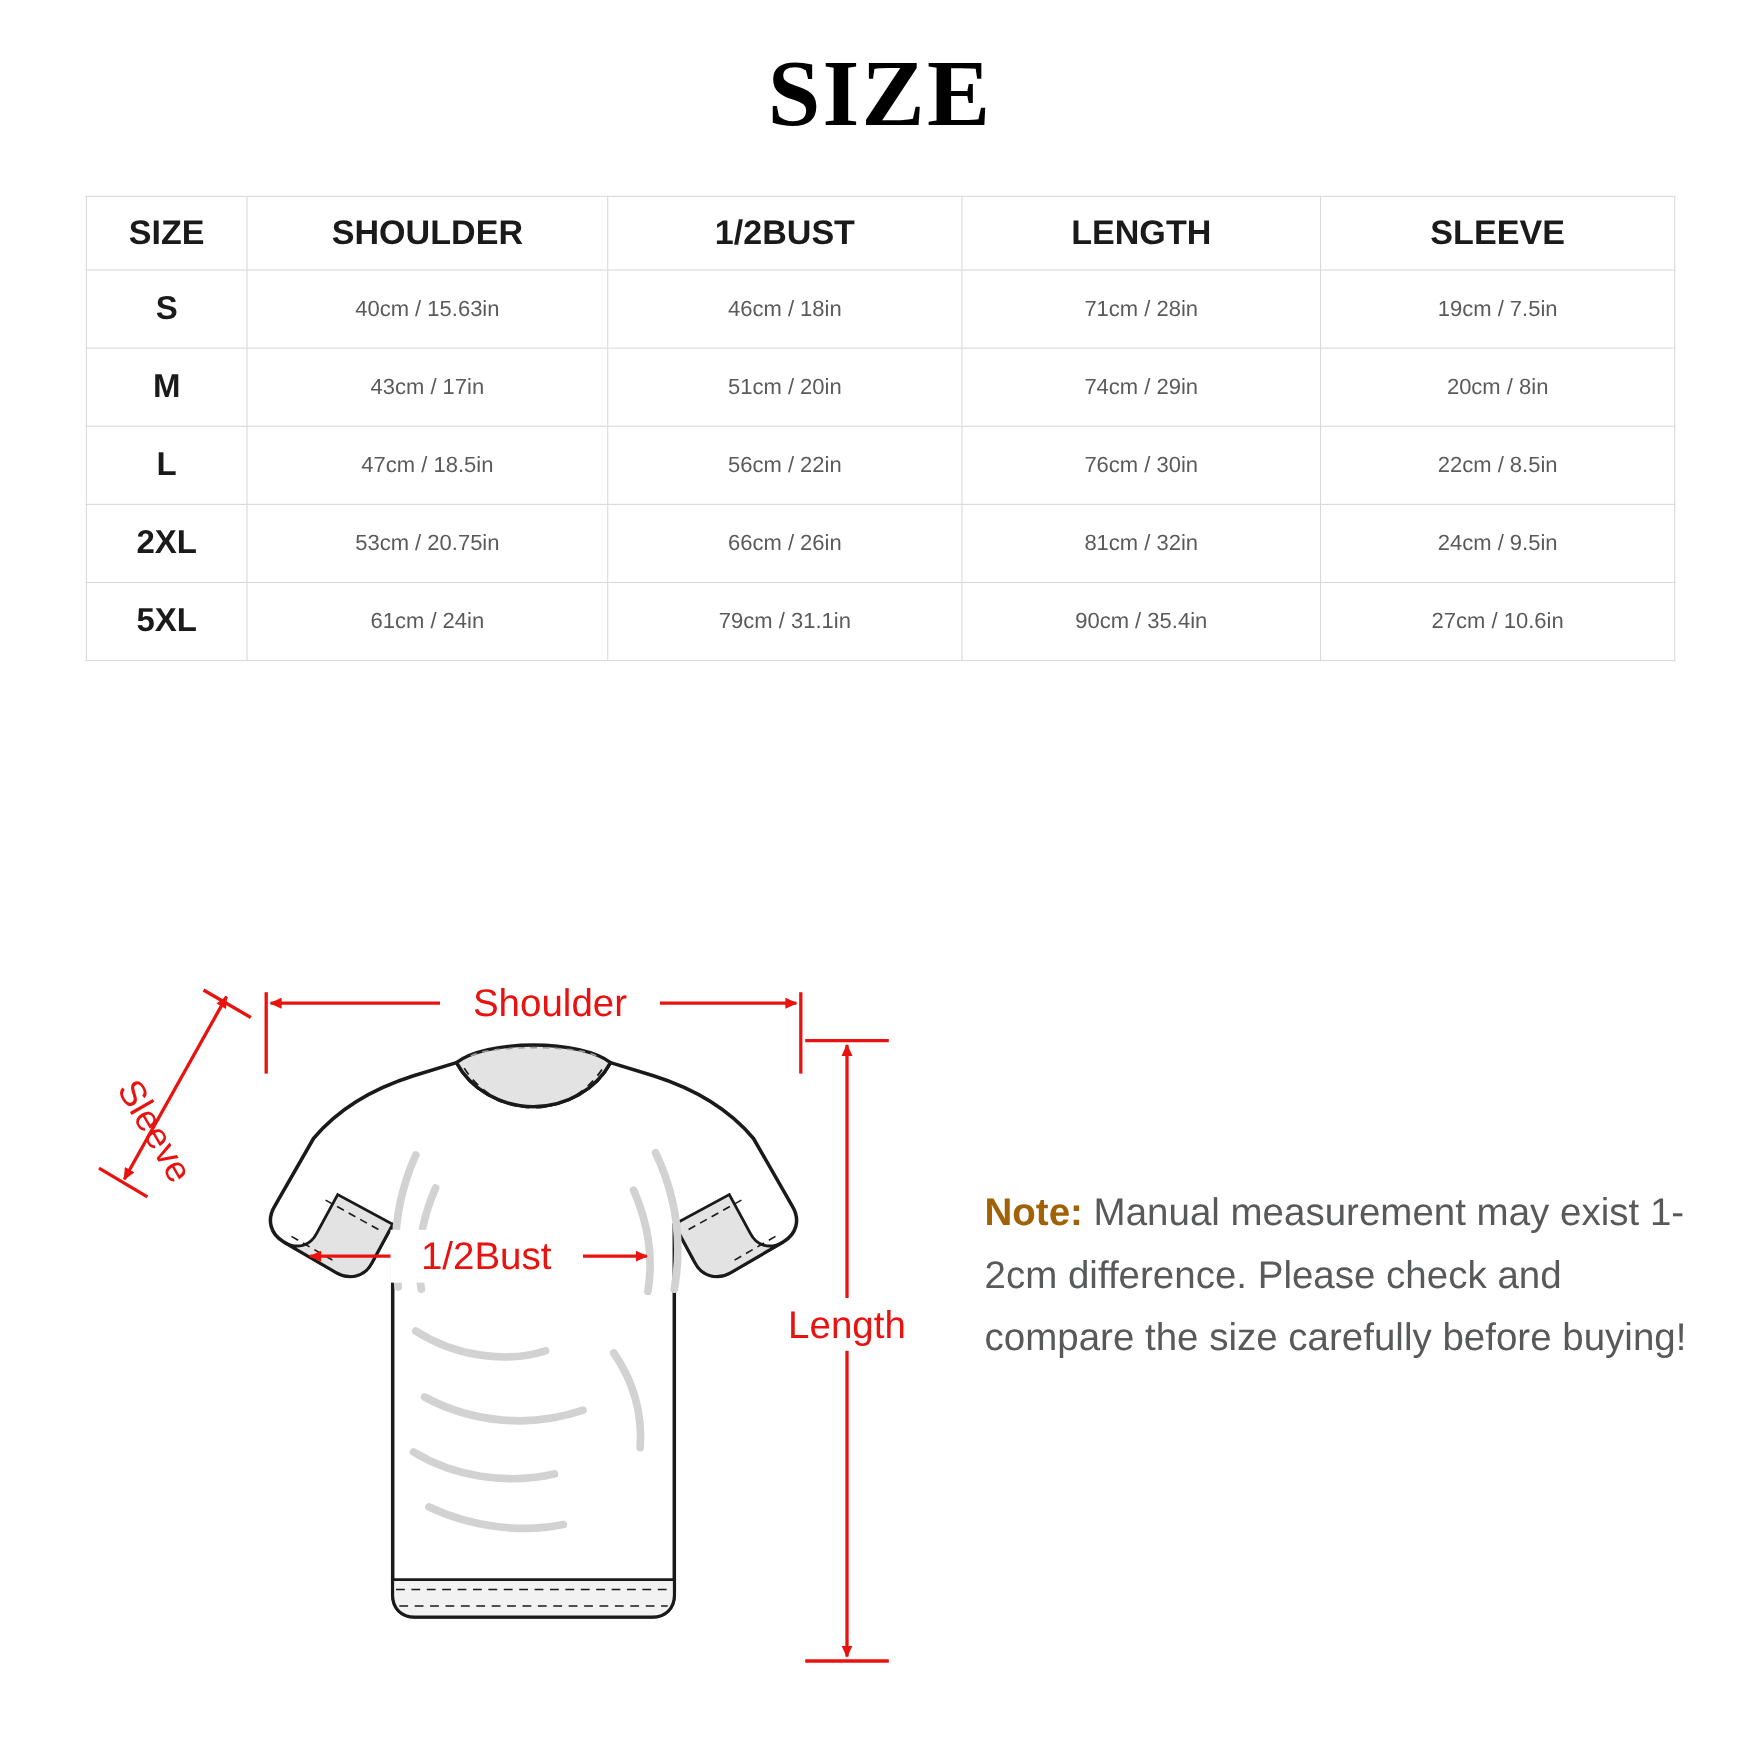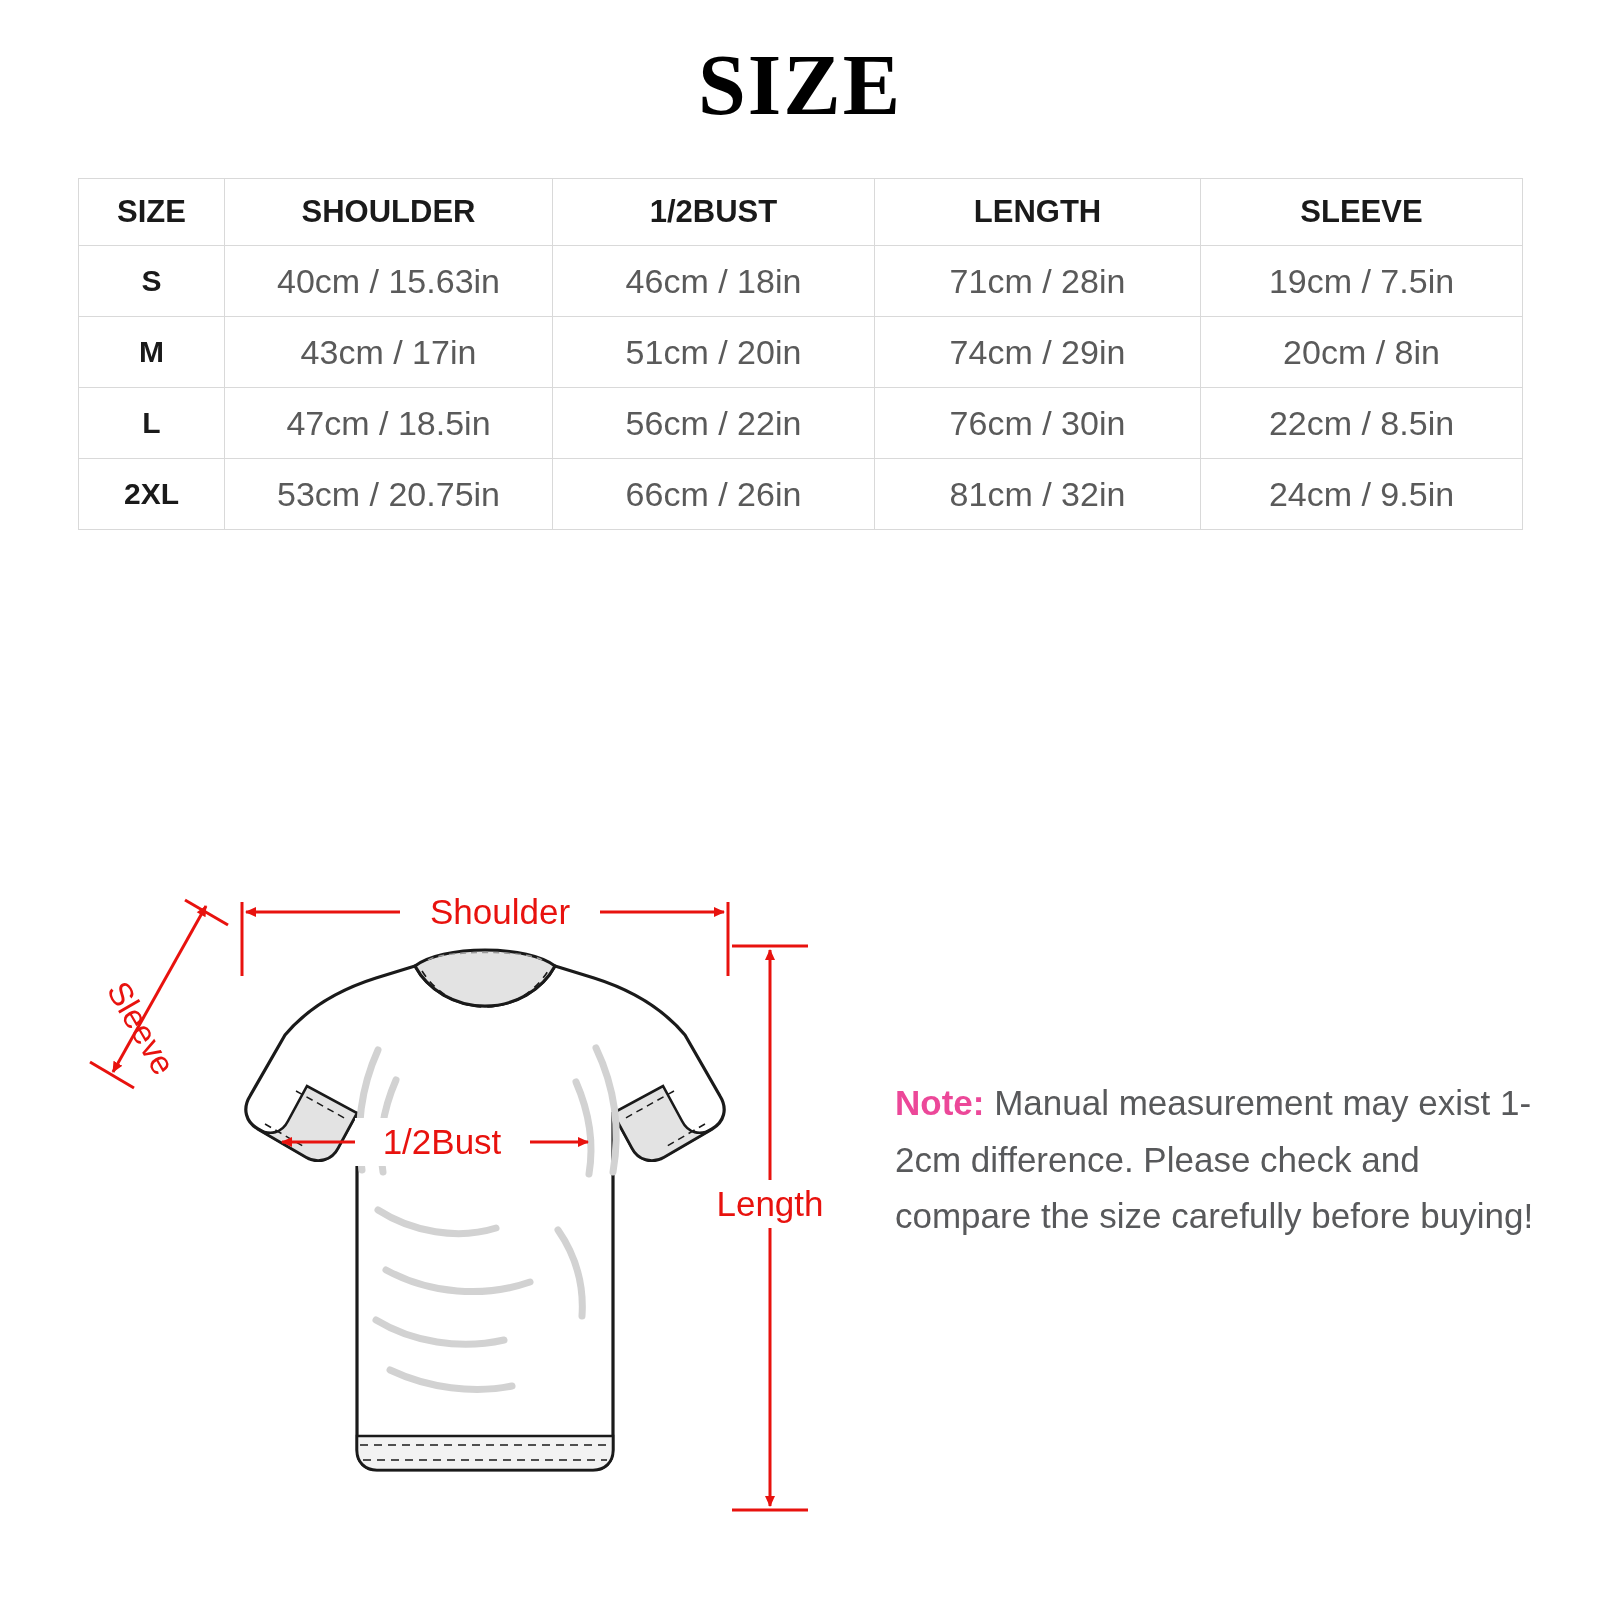--- a/index.html
+++ b/index.html
@@ -49,21 +49,21 @@
     font-weight: 700;
     color: #1a1a1a;
     height: 66px;
   }
   #size-table tbody td.size-cell {
     font-size: 30px;
     font-weight: 700;
     color: #1a1a1a;
   }
   #size-table tbody td.val-cell {
-    font-size: 34px;
+    font-size: 20px;
     font-weight: 400;
     color: #5a5a5a;
   }
   .col-size    { width: 146px; }
   .col-shoulder{ width: 328px; }
   .col-bust    { width: 322px; }
   .col-length  { width: 326px; }
   .col-sleeve  { width: 322px; }
 
   
@@ -81,21 +81,21 @@
     position: absolute;
     top: 1075px;
     left: 895px;
     width: 640px;
     font-size: 35px;
     line-height: 1.62;
     color: #58595b;
   }
   #note-block .note-label {
     font-weight: 700;
-    color: #ec4899;
+    color: #a16207;
     text-align: center;
   }
 </style>
 </head>
 <body>
 
 <div id="page-title">SIZE</div>
 
 <table id="size-table">
   <colgroup>
@@ -135,20 +135,27 @@
       <td class="val-cell">56cm / 22in</td>
       <td class="val-cell">76cm / 30in</td>
       <td class="val-cell">22cm / 8.5in</td>
     </tr>
     <tr>
       <td class="size-cell">2XL</td>
       <td class="val-cell">53cm / 20.75in</td>
       <td class="val-cell">66cm / 26in</td>
       <td class="val-cell">81cm / 32in</td>
       <td class="val-cell">24cm / 9.5in</td>
+    </tr>
+    <tr>
+      <td class="size-cell">5XL</td>
+      <td class="val-cell">61cm / 24in</td>
+      <td class="val-cell">79cm / 31.1in</td>
+      <td class="val-cell">90cm / 35.4in</td>
+      <td class="val-cell">27cm / 10.6in</td>
     </tr>
   </tbody>
 </table>
 
 <div id="diagram">
   <svg width="800" height="700" viewBox="0 0 800 700" xmlns="http://www.w3.org/2000/svg">
     <defs>
       <marker id="arrR" markerWidth="12" markerHeight="12" refX="10" refY="5" orient="auto" markerUnits="userSpaceOnUse">
         <path d="M0,0 L11,5 L0,10 z" fill="#e8120e"></path>
       </marker>

